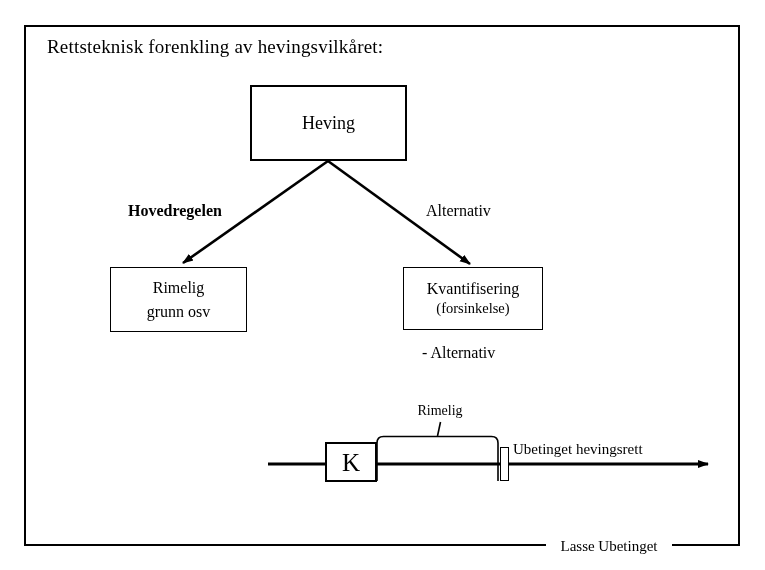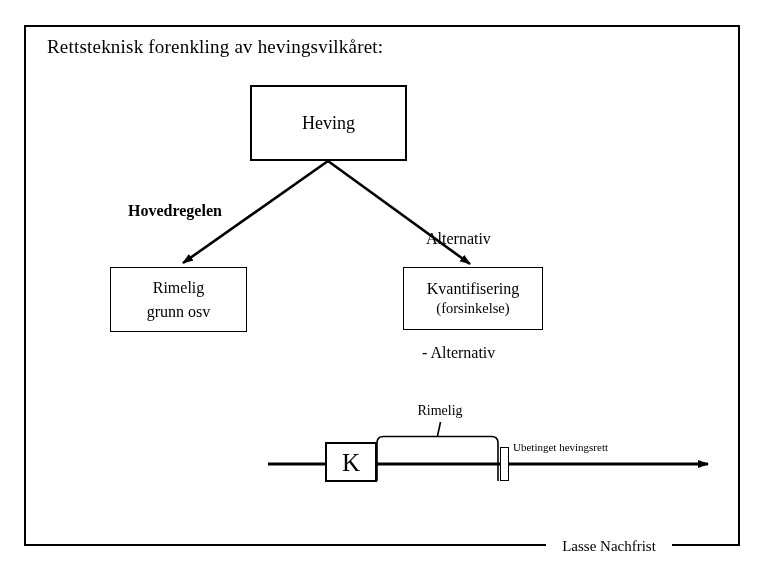--- a/index.html
+++ b/index.html
@@ -55,21 +55,21 @@
     width: 157px; height: 76px;
     border-width: 2px;
     font-size: 18px;
   }
   .branch-label {
     font-size: 16px;
     z-index: 3;
     white-space: nowrap;
   }
   .label-hovedregelen { left: 128px; top: 202px; font-weight: bold; }
-  .label-alternativ   { left: 426px; top: 202px; margin-top: 28px; }
+  .label-alternativ   { left: 426px; top: 202px; }
   .left-box {
     left: 110px; top: 267px;
     width: 137px; height: 65px;
     font-size: 16px;
     line-height: 1.45;
   }
   .right-box {
     left: 403px; top: 267px;
     width: 140px; height: 63px;
     font-size: 16px;
@@ -99,21 +99,21 @@
   .tick-bar {
     left: 500px; top: 447px;
     width: 9px; height: 34px;
     border: 1.5px solid #000;
     box-sizing: border-box;
     background: #ffffff;
     z-index: 3;
   }
   .ubetinget {
     left: 513px; top: 441px;
-    font-size: 11px;
+    font-size: 15px;
     z-index: 3;
     white-space: nowrap;
   }
   .footer-label {
     left: 546px; top: 534px;
     width: 126px; height: 24px;
     background: #ffffff;
     display: flex;
     align-items: center;
     justify-content: center;
@@ -170,15 +170,15 @@
   <div class="abs rimelig-label">Rimelig</div>
 
   <div class="abs box k-box">
     <span>K</span>
   </div>
 
   <div class="abs tick-bar"></div>
 
   <div class="abs ubetinget">Ubetinget hevingsrett</div>
 
-  <div class="abs footer-label">Lasse Nachfrist</div>
+  <div class="abs footer-label">Lasse Ubetinget</div>
 
 </div>
 
 </body></html>

